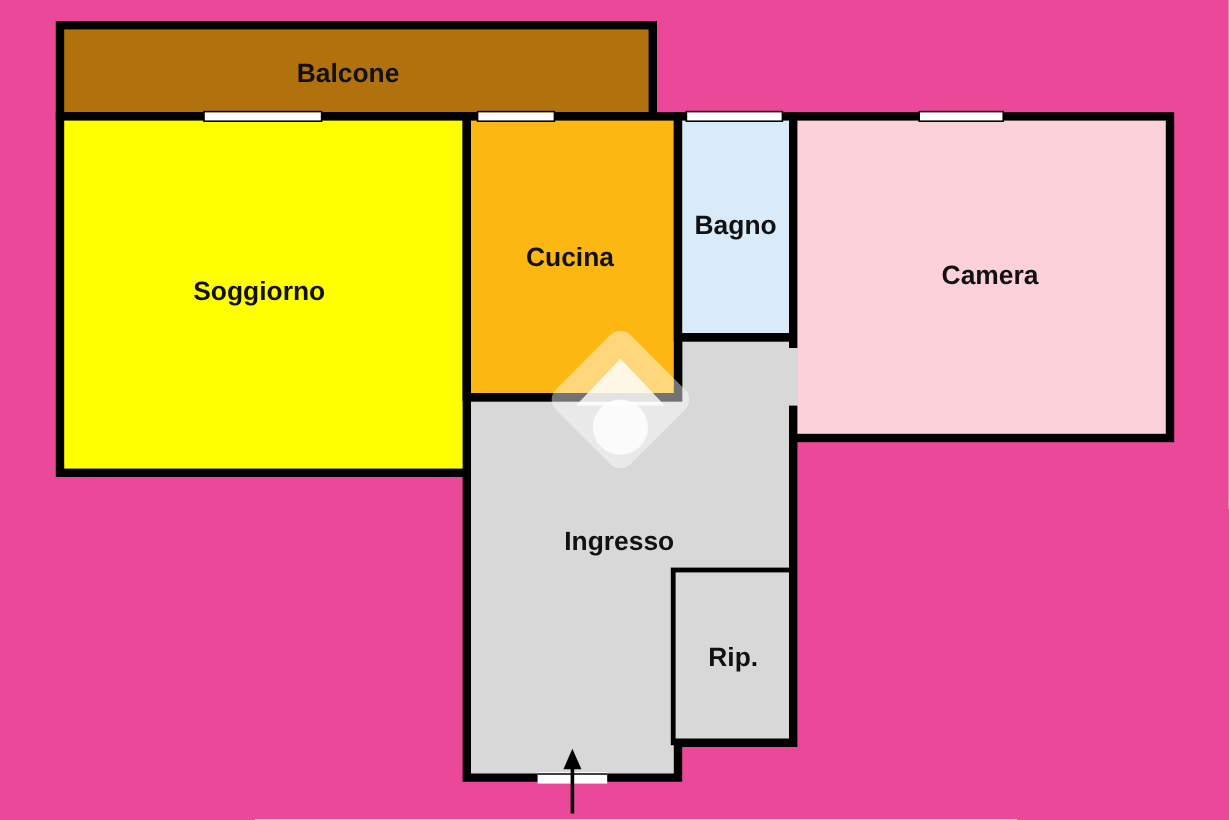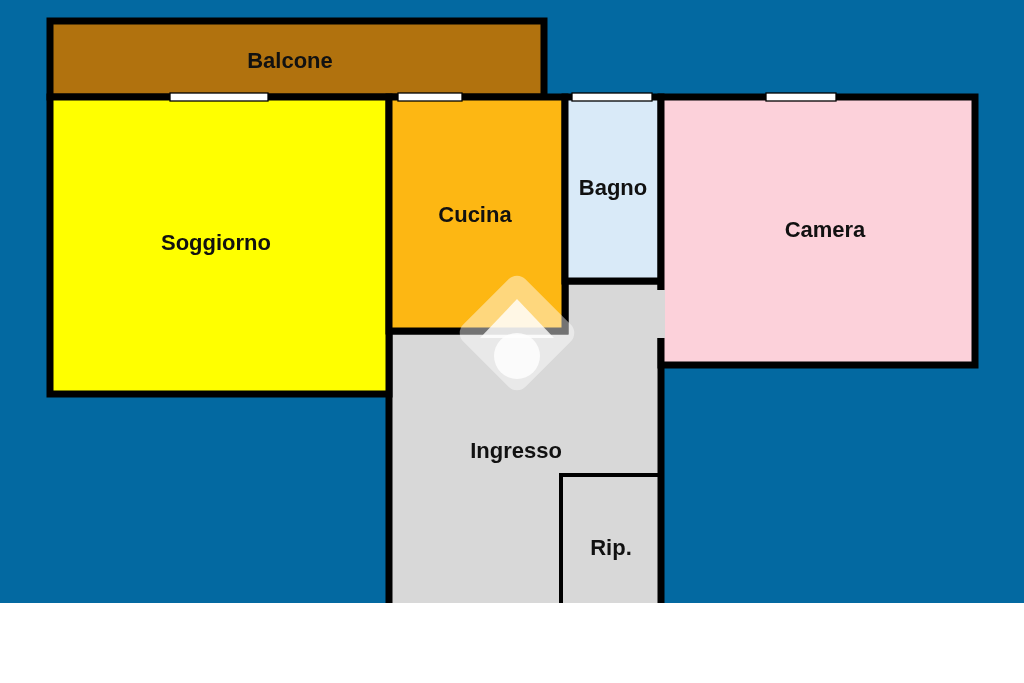--- a/index.html
+++ b/index.html
@@ -3,22 +3,22 @@
 <meta charset="utf-8">
 <style>
   html, body {
     margin: 0;
     padding: 0;
     background: #ffffff;
   }
   .page {
     position: relative;
     width: 1024px;
-    height: 603px;
-    background: #0369a1;
+    height: 683px;
+    background: #ec4899;
     overflow: hidden;
   }
   svg { display: block; }
   .room-label {
     font-family: "Liberation Sans", "DejaVu Sans", sans-serif;
     font-weight: 700;
     font-size: 22px;
     fill: #111111;
   }
 </style>

